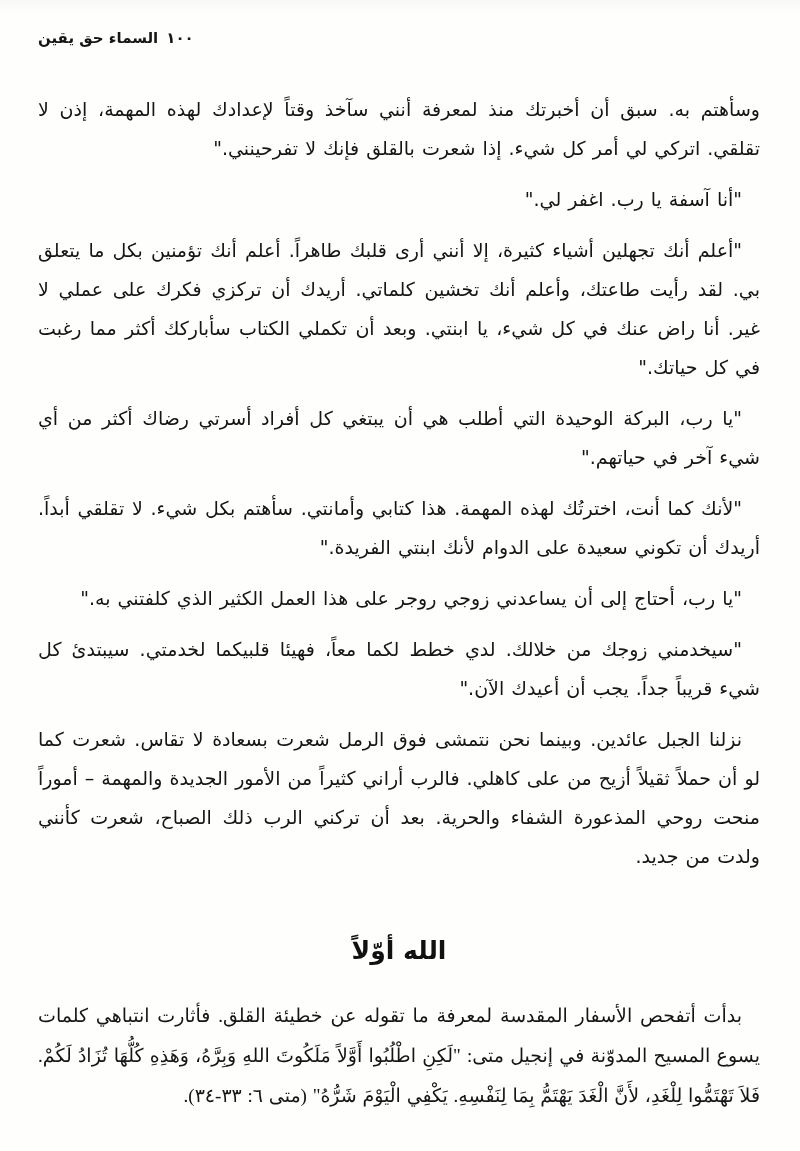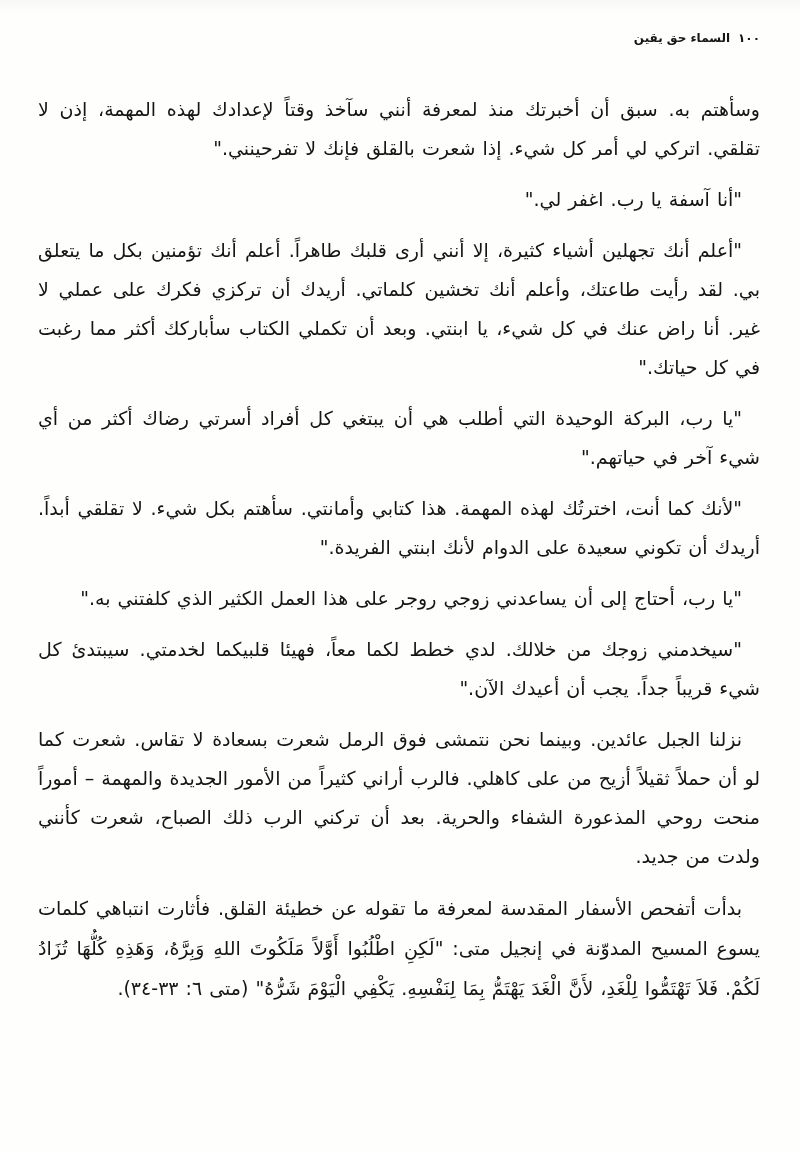--- a/index.html
+++ b/index.html
@@ -17,22 +17,22 @@
   }
   .page {
     box-sizing: border-box;
     width: 800px;
     height: 1151px;
     padding: 24px 40px 30px 38px;
     background: linear-gradient(180deg, #f7f7f5 0px, #fefefd 14px, #fefefd 100%);
     direction: rtl;
   }
   .running-header {
-    text-align: right;
-    font-size: 12px;
+    text-align: left;
+    font-size: 15px;
     font-weight: bold;
     line-height: 28px;
     margin-bottom: 38px;
     letter-spacing: 0.2px;
     color: #161616;
   }
   .running-header .page-number {
     margin-left: 8px;
   }
   .body-text p.para {
@@ -56,20 +56,21 @@
     line-height: 38px;
   }
   .section-text p.para {
     font-size: 19px;
     line-height: 40px;
     text-align: justify;
     margin: 0;
     text-indent: 18px;
     word-spacing: 1px;
     color: #151515;
+    font-family: Liberation Serif, serif;
   }
 </style>
 </head>
 <body>
 
 <div class="page">
 
   <div class="running-header">
     <span class="page-number">١٠٠</span><span>السماء حق يقين</span>
   </div>
@@ -78,18 +79,19 @@
     <p class="para no-indent">وسأهتم به. سبق أن أخبرتك منذ لمعرفة أنني سآخذ وقتاً لإعدادك لهذه المهمة، إذن لا تقلقي. اتركي لي أمر كل شيء. إذا شعرت بالقلق فإنك لا تفرحينني."</p>
     <p class="para">"أنا آسفة يا رب. اغفر لي."</p>
     <p class="para">"أعلم أنك تجهلين أشياء كثيرة، إلا أنني أرى قلبك طاهراً. أعلم أنك تؤمنين بكل ما يتعلق بي. لقد رأيت طاعتك، وأعلم أنك تخشين كلماتي. أريدك أن تركزي فكرك على عملي لا غير. أنا راض عنك في كل شيء، يا ابنتي. وبعد أن تكملي الكتاب سأباركك أكثر مما رغبت في كل حياتك."</p>
     <p class="para">"يا رب، البركة الوحيدة التي أطلب هي أن يبتغي كل أفراد أسرتي رضاك أكثر من أي شيء آخر في حياتهم."</p>
     <p class="para">"لأنك كما أنت، اخترتُك لهذه المهمة. هذا كتابي وأمانتي. سأهتم بكل شيء. لا تقلقي أبداً. أريدك أن تكوني سعيدة على الدوام لأنك ابنتي الفريدة."</p>
     <p class="para">"يا رب، أحتاج إلى أن يساعدني زوجي روجر على هذا العمل الكثير الذي كلفتني به."</p>
     <p class="para">"سيخدمني زوجك من خلالك. لدي خطط لكما معاً، فهيئا قلبيكما لخدمتي. سيبتدئ كل شيء قريباً جداً. يجب أن أعيدك الآن."</p>
     <p class="para">نزلنا الجبل عائدين. وبينما نحن نتمشى فوق الرمل شعرت بسعادة لا تقاس. شعرت كما لو أن حملاً ثقيلاً أزيح من على كاهلي. فالرب أراني كثيراً من الأمور الجديدة والمهمة – أموراً منحت روحي المذعورة الشفاء والحرية. بعد أن تركني الرب ذلك الصباح، شعرت كأنني ولدت من جديد.</p>
   </div>
 
+  <h2 class="section-heading">الله أوّلاً</h2>
 
   <div class="section-text">
     <p class="para">بدأت أتفحص الأسفار المقدسة لمعرفة ما تقوله عن خطيئة القلق. فأثارت انتباهي كلمات يسوع المسيح المدوّنة في إنجيل متى: "لَكِنِ اطْلُبُوا أَوَّلاً مَلَكُوتَ اللهِ وَبِرَّهُ، وَهَذِهِ كُلُّهَا تُزَادُ لَكُمْ. فَلاَ تَهْتَمُّوا لِلْغَدِ، لأَنَّ الْغَدَ يَهْتَمُّ بِمَا لِنَفْسِهِ. يَكْفِي الْيَوْمَ شَرُّهُ" (متى ٦: ٣٣-٣٤).</p>
   </div>
 
 </div>
 
 </body></html>

